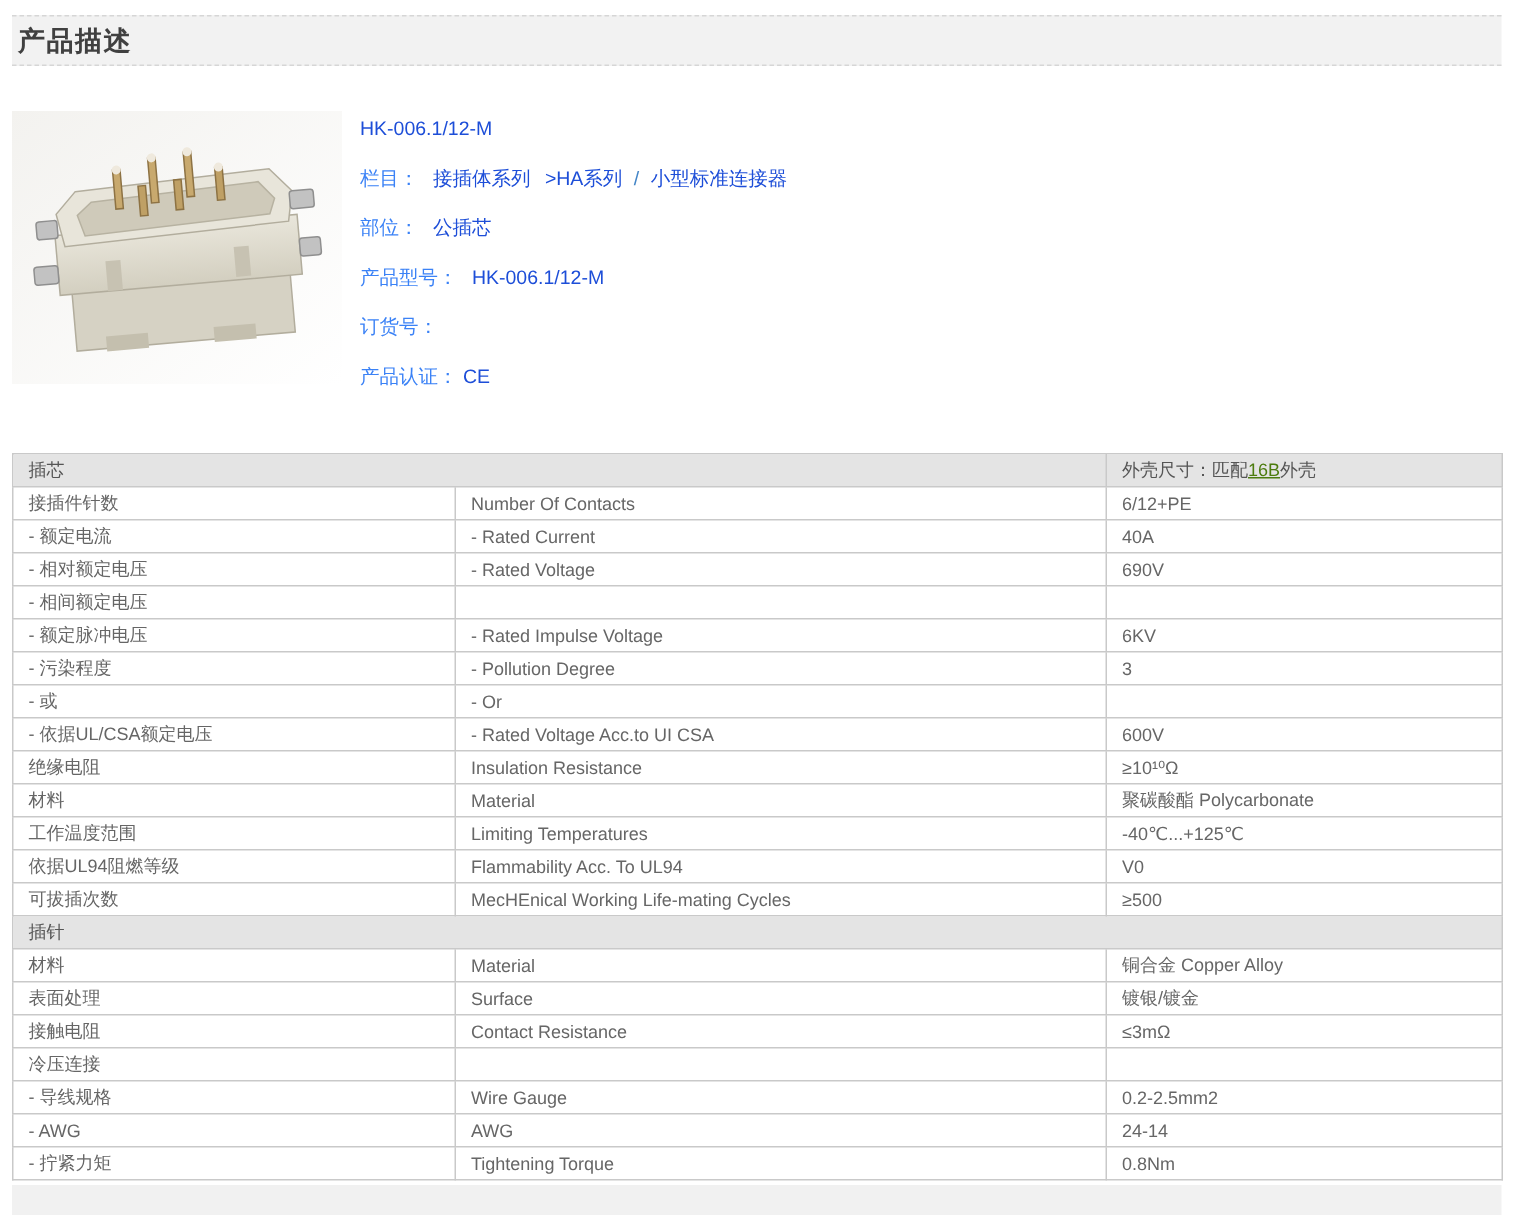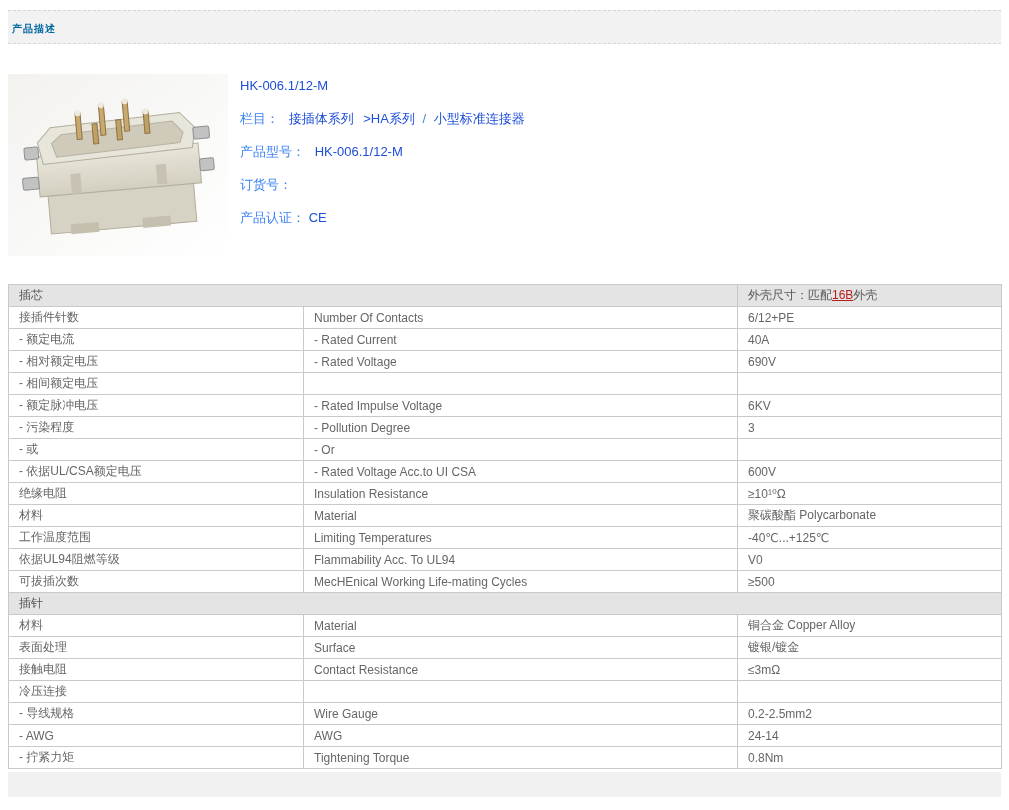--- a/index.html
+++ b/index.html
@@ -15,22 +15,22 @@
   .title-bar {
     margin:10px 8px 0 8px;
     height:34px;
     line-height:32px;
     background:#f2f2f2;
     border-top:1px dashed #d6d6d6;
     border-bottom:1px dashed #d6d6d6;
     padding-left:4px;
   }
   .title-bar .t {
-    color:#0369a1;
-    font-size:10px;
+    color:#404040;
+    font-size:18px;
     font-weight:bold;
     letter-spacing:1px;
   }
 
   
   .product { margin:30px 8px 0 8px; display:flex; }
   .product-image {
     width:220px; height:182px; margin-right:12px; flex:0 0 auto;
     position:relative;
   }
@@ -57,21 +57,21 @@
     padding:1px 6px 1px 10px;
     color:#666;
     overflow:hidden;
     white-space:nowrap;
   }
   table.spec tr.sec td {
     background:#e4e4e4;
     color:#555;
     margin-left:45px;
   }
-  table.spec .red { color:#b91c1c;text-decoration:underline; }
+  table.spec .red { color:#4d7c0f;text-decoration:underline; }
 
   
   .bottom-bar {
     margin:3px 8px 0 8px;
     height:25px;
     background:#f1f1f1;
   }
 </style>
 </head>
 <body>
@@ -143,20 +143,24 @@
         <a class="lnk">HK-006.1/12-M</a>
       </div>
       <div class="p-line">
         <span class="lbl gap">栏目：</span>
         <a class="lnk gap">接插体系列</a>
         <a class="lnk">&gt;HA系列</a>
         <span class="sep">/</span>
         <a class="lnk">小型标准连接器</a>
       </div>
       <div class="p-line">
+        <span class="lbl gap">部位：</span>
+        <a class="lnk">公插芯</a>
+      </div>
+      <div class="p-line">
         <span class="lbl gap">产品型号：</span>
         <a class="lnk">HK-006.1/12-M</a>
       </div>
       <div class="p-line">
         <span class="lbl">订货号：</span>
         <span></span>
       </div>
       <div class="p-line">
         <span class="lbl">产品认证：</span>
         <a class="lnk">CE</a>

